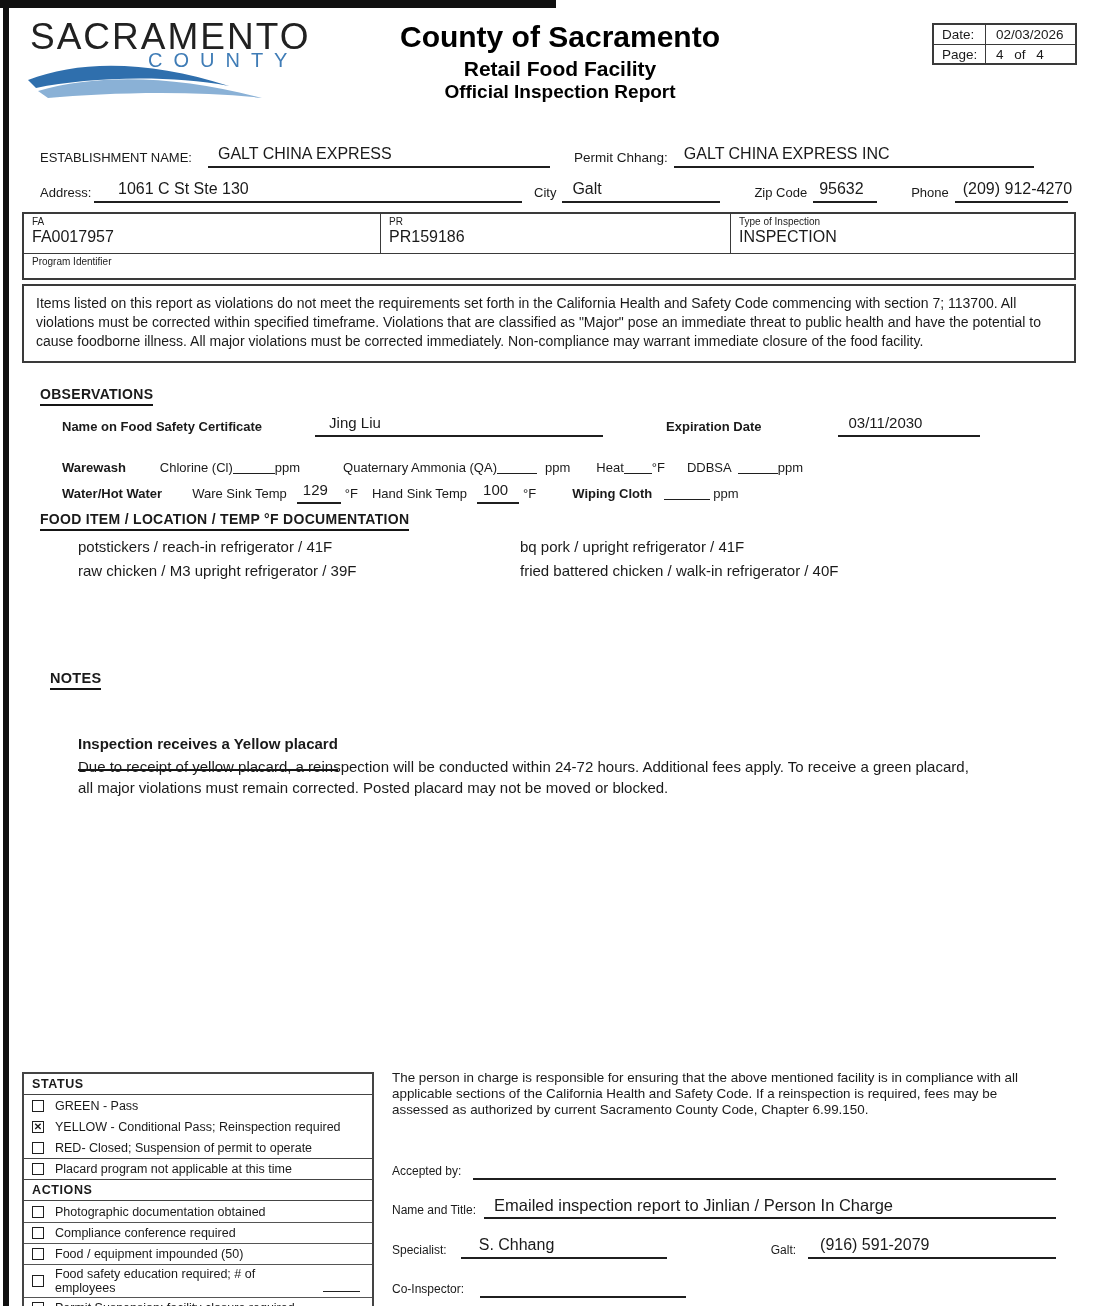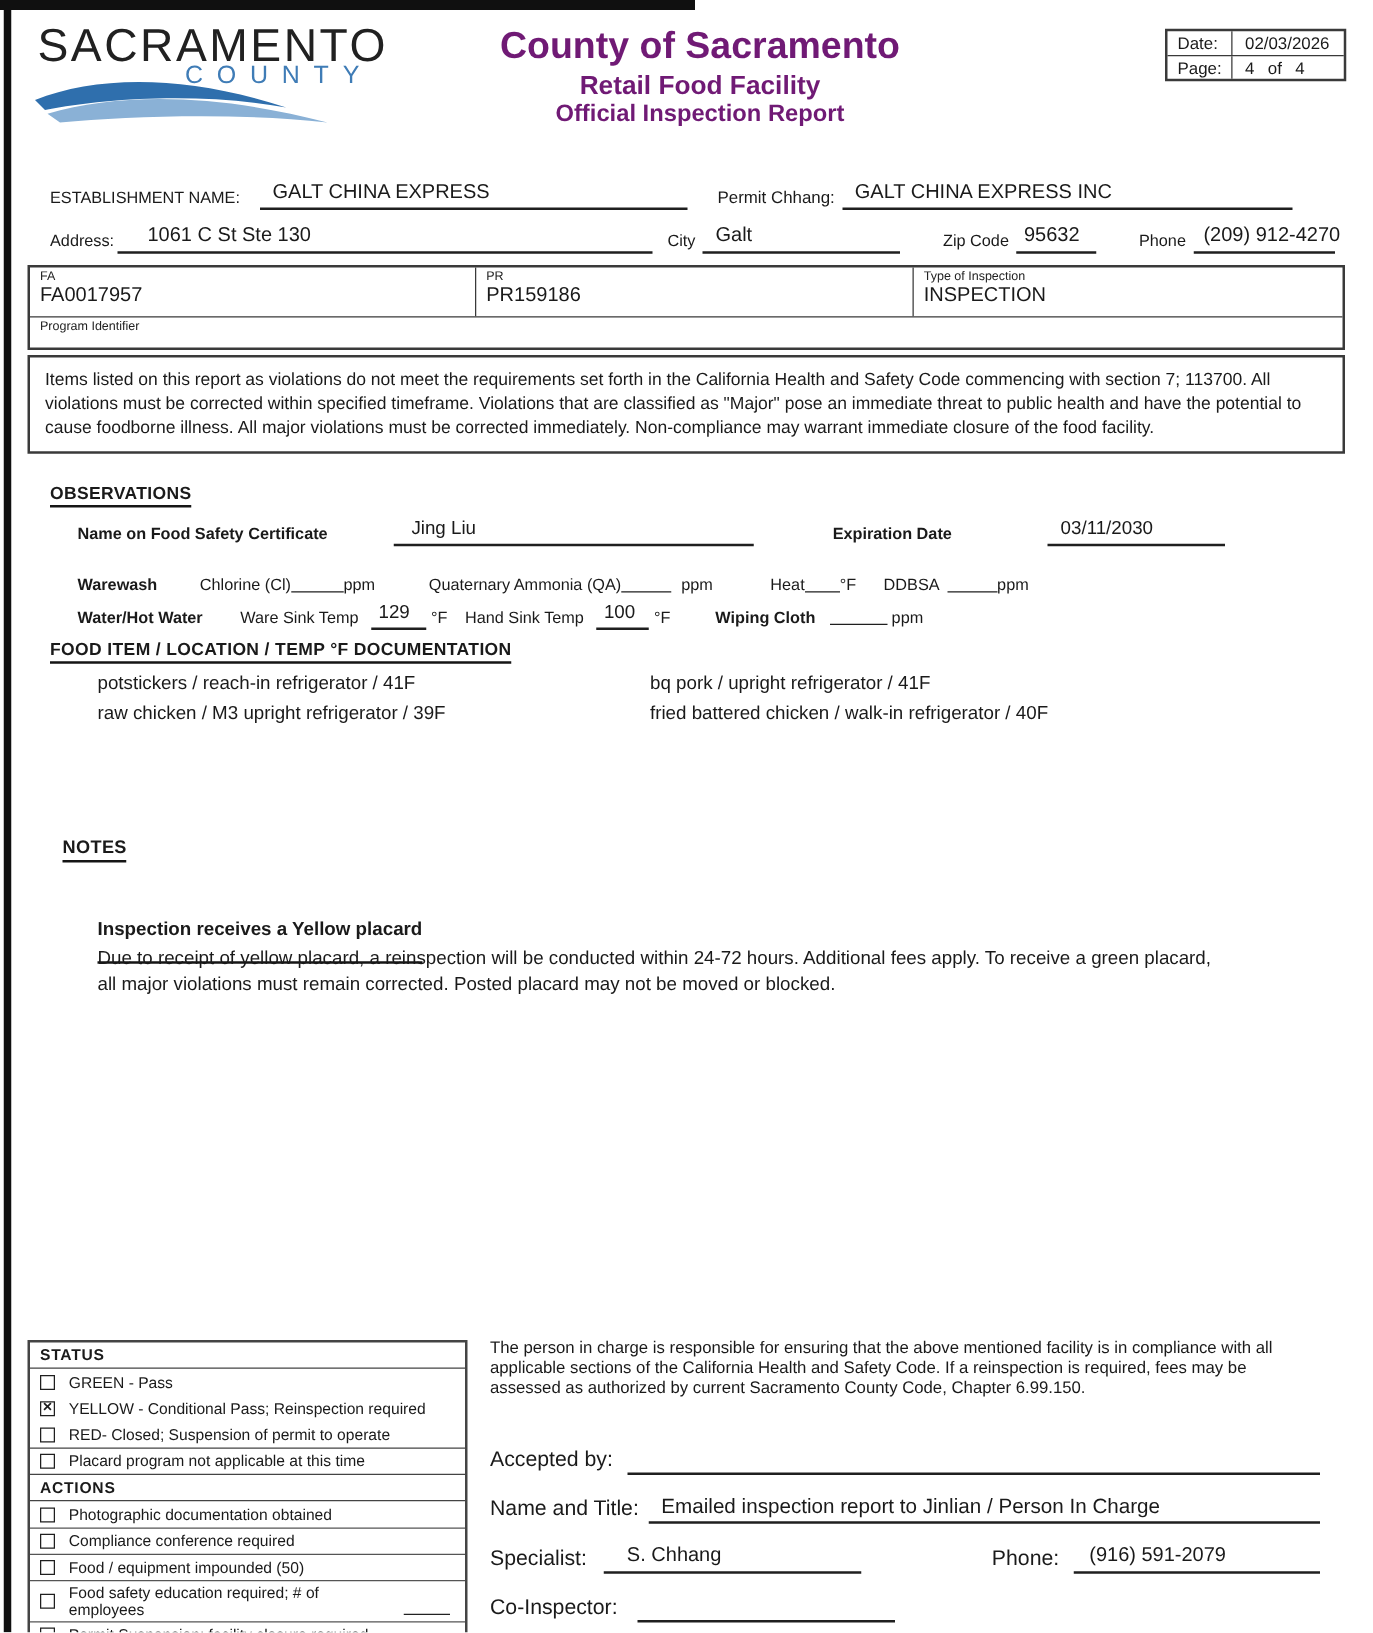--- a/index.html
+++ b/index.html
@@ -10,37 +10,37 @@
   .topbar { position:absolute; left:0; top:0; width:556px; height:8px; background:#101010; }
   .leftbar { position:absolute; left:3px; top:4px; width:6px; height:1302px; background:#101010; }
 
   
   .logo { position:absolute; left:30px; top:16px; width:320px; height:92px; }
   .logo-l1 { position:relative; z-index:1; font-family:Liberation Sans, sans-serif; font-size:37px; letter-spacing:2px; color:#212121; }
   .logo-wave { position:absolute; left:-6px; top:42px; width:252px; height:46px; z-index:0; }
   .logo-l2 { position:relative; z-index:1; margin:-9px 0 0 118px; font-size:20px; letter-spacing:11px; color:#3f7cb6; font-weight:500; }
 
   
-  .titleblock { position:absolute; left:320px; top:20px; width:480px; text-align:center; font-weight:bold; color:#701a75; }
+  .titleblock { position:absolute; left:320px; top:20px; width:480px; text-align:center; font-weight:bold; color:#000000; }
   .t1 { font-size:30px; line-height:34px; }
   .t2 { font-size:21px; line-height:25px; margin-top:2px; }
   .t3 { font-size:19px; line-height:22px; }
 
   
   .datebox { position:absolute; left:932px; top:23px; width:145px; border:2px solid #3a3a3a; font-size:13.5px; }
   .db-row { display:flex; height:19px; align-items:center; }
   .db-row + .db-row { border-top:1.5px solid #3a3a3a; }
   .db-l { width:52px; padding-left:8px; border-right:1.5px solid #3a3a3a; height:100%; display:flex; align-items:center;text-align:right; }
   .db-v { padding-left:10px; }
   .db-v.sp { word-spacing:7px; }
 
   .row { position:absolute; display:flex; align-items:flex-end; }
   .lb { font-size:13px; color:#1a1a1a; padding-bottom:3px; white-space:nowrap; }
   .lb.b { font-weight:bold; }
-  .lb.big { font-size:17px; padding-bottom:2px; }
+  .lb.big { font-size:12px; padding-bottom:2px; }
   .fld { display:inline-block; border-bottom:2px solid #1f1f1f; white-space:nowrap; height:22px; position:relative; }
   .fld .v { font-size:16px; line-height:20px; display:inline-block; padding:0 0 1px 10px; position:absolute; bottom:1px; left:0; white-space:nowrap; }
   .fld.small { height:20px; }
   .fld.small .v { font-size:15px; padding:0 4px 1px 6px; }
   .blank { display:inline-block; border-bottom:1.6px solid #1f1f1f; height:14px; margin-bottom:4px; }
   .flex1 { flex:1; }
 
   .r-est { top:146px; left:40px; width:1022px; }
   .r-addr { top:181px; left:40px; width:1028px; }
 
@@ -185,21 +185,21 @@
   </div>
 
   <div class="row r-ware">
     <span class="lb b">Warewash</span>
     <span class="lb" style="margin-left:34px">Chlorine (Cl)</span>
     <span class="blank" style="width:42px"></span>
     <span class="lb">ppm</span>
     <span class="lb" style="margin-left:43px">Quaternary Ammonia (QA)</span>
     <span class="blank" style="width:40px"></span>
     <span class="lb" style="margin-left:8px">ppm</span>
-    <span class="lb" style="margin-left:46px">Heat</span>
+    <span class="lb" style="margin-left:26px">Heat</span>
     <span class="blank" style="width:28px"></span>
     <span class="lb">°F</span>
     <span class="lb" style="margin-left:22px">DDBSA</span>
     <span class="blank" style="width:40px;margin-left:6px"></span>
     <span class="lb">ppm</span>
   </div>
 
   <div class="row r-water">
     <span class="lb b">Water/Hot Water</span>
     <span class="lb" style="margin-left:30px">Ware Sink Temp</span>
@@ -284,21 +284,21 @@
     <span class="fld flex1" style="margin-left:8px;margin-right:4px">
         <span class="v">Emailed inspection report to Jinlian / Person In Charge</span>
       </span>
   </div>
 
   <div class="row r-sp">
     <span class="lb big">Specialist:</span>
     <span class="fld" style="width:206px;margin-left:14px">
         <span class="v" style="padding-left:18px">S. Chhang</span>
       </span>
-    <span class="lb big" style="margin-left:104px">Phone:</span>
+    <span class="lb big" style="margin-left:104px">Galt:</span>
     <span class="fld flex1" style="margin-left:12px;margin-right:4px">
         <span class="v" style="padding-left:12px">(916) 591-2079</span>
       </span>
   </div>
 
   <div class="row r-ci">
     <span class="lb big">Co-Inspector:</span>
     <span class="fld" style="width:206px;margin-left:16px"></span>
   </div>
 

